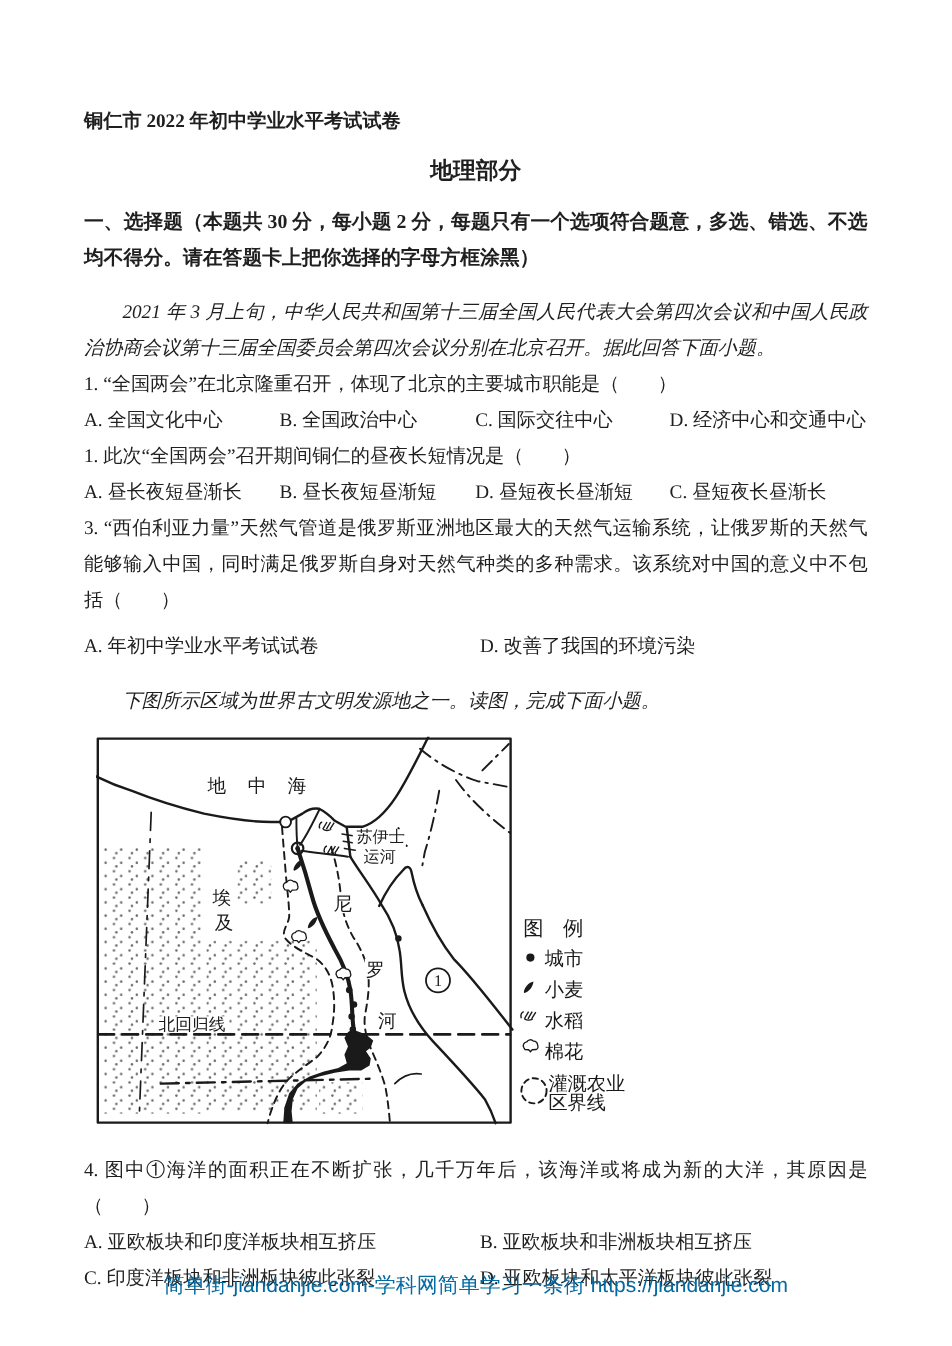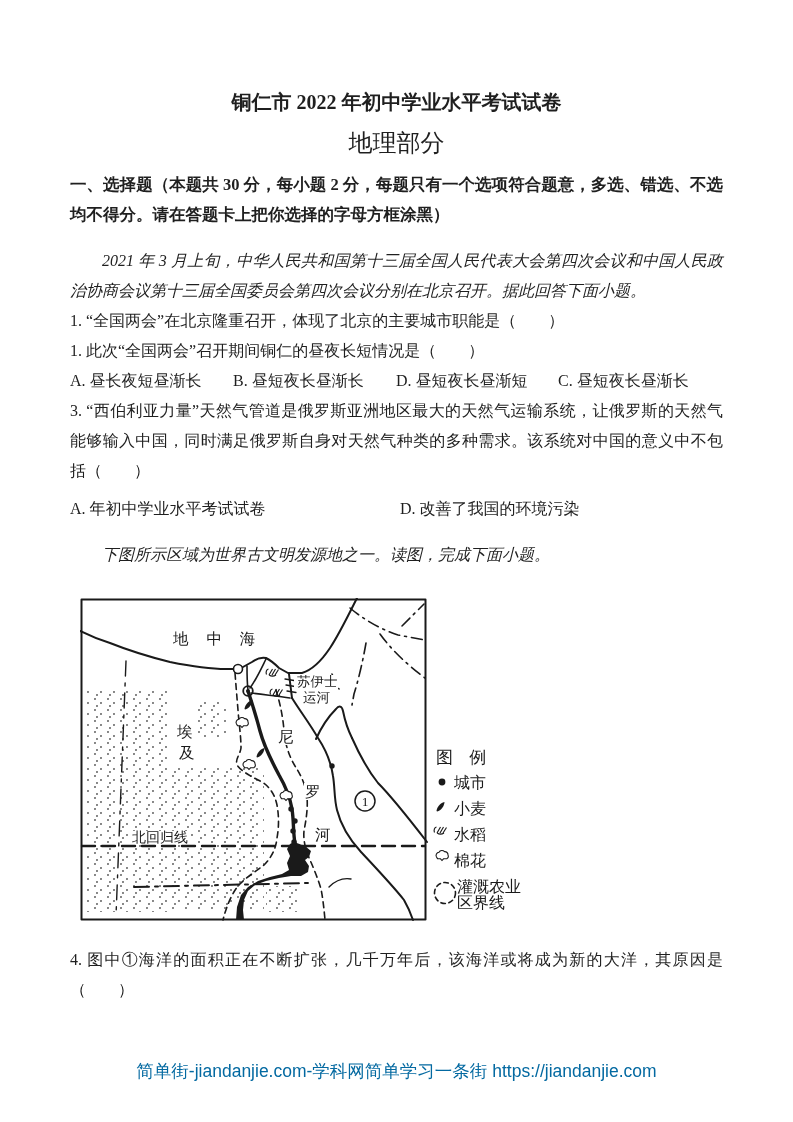--- a/index.html
+++ b/index.html
@@ -3,33 +3,33 @@
 <meta charset="utf-8">
 <style>
   html,body{margin:0;padding:0;background:#fff;}
   .page{
     position:relative; width:793px; height:1122px; margin:0 auto;
     background:#fff; overflow:hidden; box-sizing:border-box;
     padding:88px 70px 0 70px;
     font-family:"Liberation Serif","DejaVu Serif",serif;
     color:#1f1f1f; font-size:16px; line-height:30px;
   }
-  h1.title{ margin:0; text-align:center; font-size:20px; line-height:28px; font-weight:bold;}
-  h2.subtitle{ margin:14px 0 0 0; text-align:center; font-size:24px; line-height:26px; font-weight:normal;}
+  h1.title{ margin:0; font-size:16px; line-height:28px; font-weight:bold;}
+  h2.subtitle{ margin:14px 0 0 0; text-align:center; font-size:19px; line-height:26px; font-weight:bold;}
   p{ margin:0; text-align:justify;}
   .section-head{ margin-top:14px; font-weight:bold; font-size:16.5px;}
   .passage{ margin-top:16px; font-style:italic; text-indent:32px;}
   .stem{ margin-top:0;}
   .opts{ display:grid;}
   .opts-4{ grid-template-columns:163px 163px 162px 1fr;}
   .opts-2{ grid-template-columns:330px 1fr;}
   .opts .opt{ white-space:nowrap; overflow:hidden;}
   .q3-opts{ margin-top:8px;}
   .q4-block{ margin-top:22px;}
-  .map-wrap{ margin-top:28px; margin-left:10px; width:480px; height:325px;}
+  .map-wrap{ margin-top:14px; margin-left:10px; width:480px; height:325px;}
   .map-wrap svg{ display:block;}
   .footer{
     position:absolute; left:0; top:1056px; width:100%;
     text-align:center; font-family:"Liberation Sans","DejaVu Sans",sans-serif;
     font-size:17.5px; color:#0369a1; line-height:30px;
   }
   
   .ln{ stroke:#1a1a1a; fill:none; stroke-linecap:round; stroke-linejoin:round;}
   .mtext{ font-family:"Liberation Serif","DejaVu Serif",serif; fill:#1a1a1a;}
 </style>
@@ -40,27 +40,33 @@
 
   <h1 class="title">铜仁市 2022 年初中学业水平考试试卷</h1>
   <h2 class="subtitle">地理部分</h2>
 
   <p class="section-head">一、选择题（本题共 30 分，每小题 2 分，每题只有一个选项符合题意，多选、错选、不选均不得分。请在答题卡上把你选择的字母方框涂黑）</p>
 
   <p class="passage">2021 年 3 月上旬，中华人民共和国第十三届全国人民代表大会第四次会议和中国人民政治协商会议第十三届全国委员会第四次会议分别在北京召开。据此回答下面小题。</p>
 
   <div>
     <p class="stem">1. “全国两会”在北京隆重召开，体现了北京的主要城市职能是（　　）</p>
+    <div class="opts opts-4">
+      <span class="opt">A. 全国文化中心</span>
+      <span class="opt">B. 全国政治中心</span>
+      <span class="opt">C. 国际交往中心</span>
+      <span class="opt">D. 经济中心和交通中心</span>
+    </div>
   </div>
 
   <div>
     <p class="stem">1. 此次“全国两会”召开期间铜仁的昼夜长短情况是（　　）</p>
     <div class="opts opts-4">
       <span class="opt">A. 昼长夜短昼渐长</span>
-      <span class="opt">B. 昼短夜长昼渐长</span>
+      <span class="opt">B. 昼长夜短昼渐短</span>
       <span class="opt">D. 昼短夜长昼渐短</span>
       <span class="opt">C. 昼短夜长昼渐长</span>
     </div>
   </div>
 
   <div>
     <p class="stem">3. “西伯利亚力量”天然气管道是俄罗斯亚洲地区最大的天然气运输系统，让俄罗斯的天然气能够输入中国，同时满足俄罗斯自身对天然气种类的多种需求。该系统对中国的意义中不包括（　　）</p>
     <div class="opts opts-2 q3-opts">
       <span class="opt">A. 年初中学业水平考试试卷</span>
       <span class="opt">D. 改善了我国的环境污染</span>
@@ -202,17 +208,23 @@
 
         <circle cx="365" cy="295" r="10.5" fill="none" class="ln" stroke-width="1.6" stroke-dasharray="4.5 3.5"></circle>
         <text class="mtext" x="377" y="294" font-size="16">灌溉农业</text>
         <text class="mtext" x="377" y="310" font-size="16">区界线</text>
       </g>
     </svg>
   </div>
 
   <div class="q4-block">
     <p class="stem">4. 图中①海洋的面积正在不断扩张，几千万年后，该海洋或将成为新的大洋，其原因是（　　）</p>
+    <div class="opts opts-2">
+      <span class="opt">A. 亚欧板块和印度洋板块相互挤压</span>
+      <span class="opt">B. 亚欧板块和非洲板块相互挤压</span>
+      <span class="opt">C. 印度洋板块和非洲板块彼此张裂</span>
+      <span class="opt">D. 亚欧板块和太平洋板块彼此张裂</span>
+    </div>
   </div>
 
   <div class="footer">简单街-jiandanjie.com-学科网简单学习一条街 https://jiandanjie.com</div>
 
 </div>
 
 </body></html>

